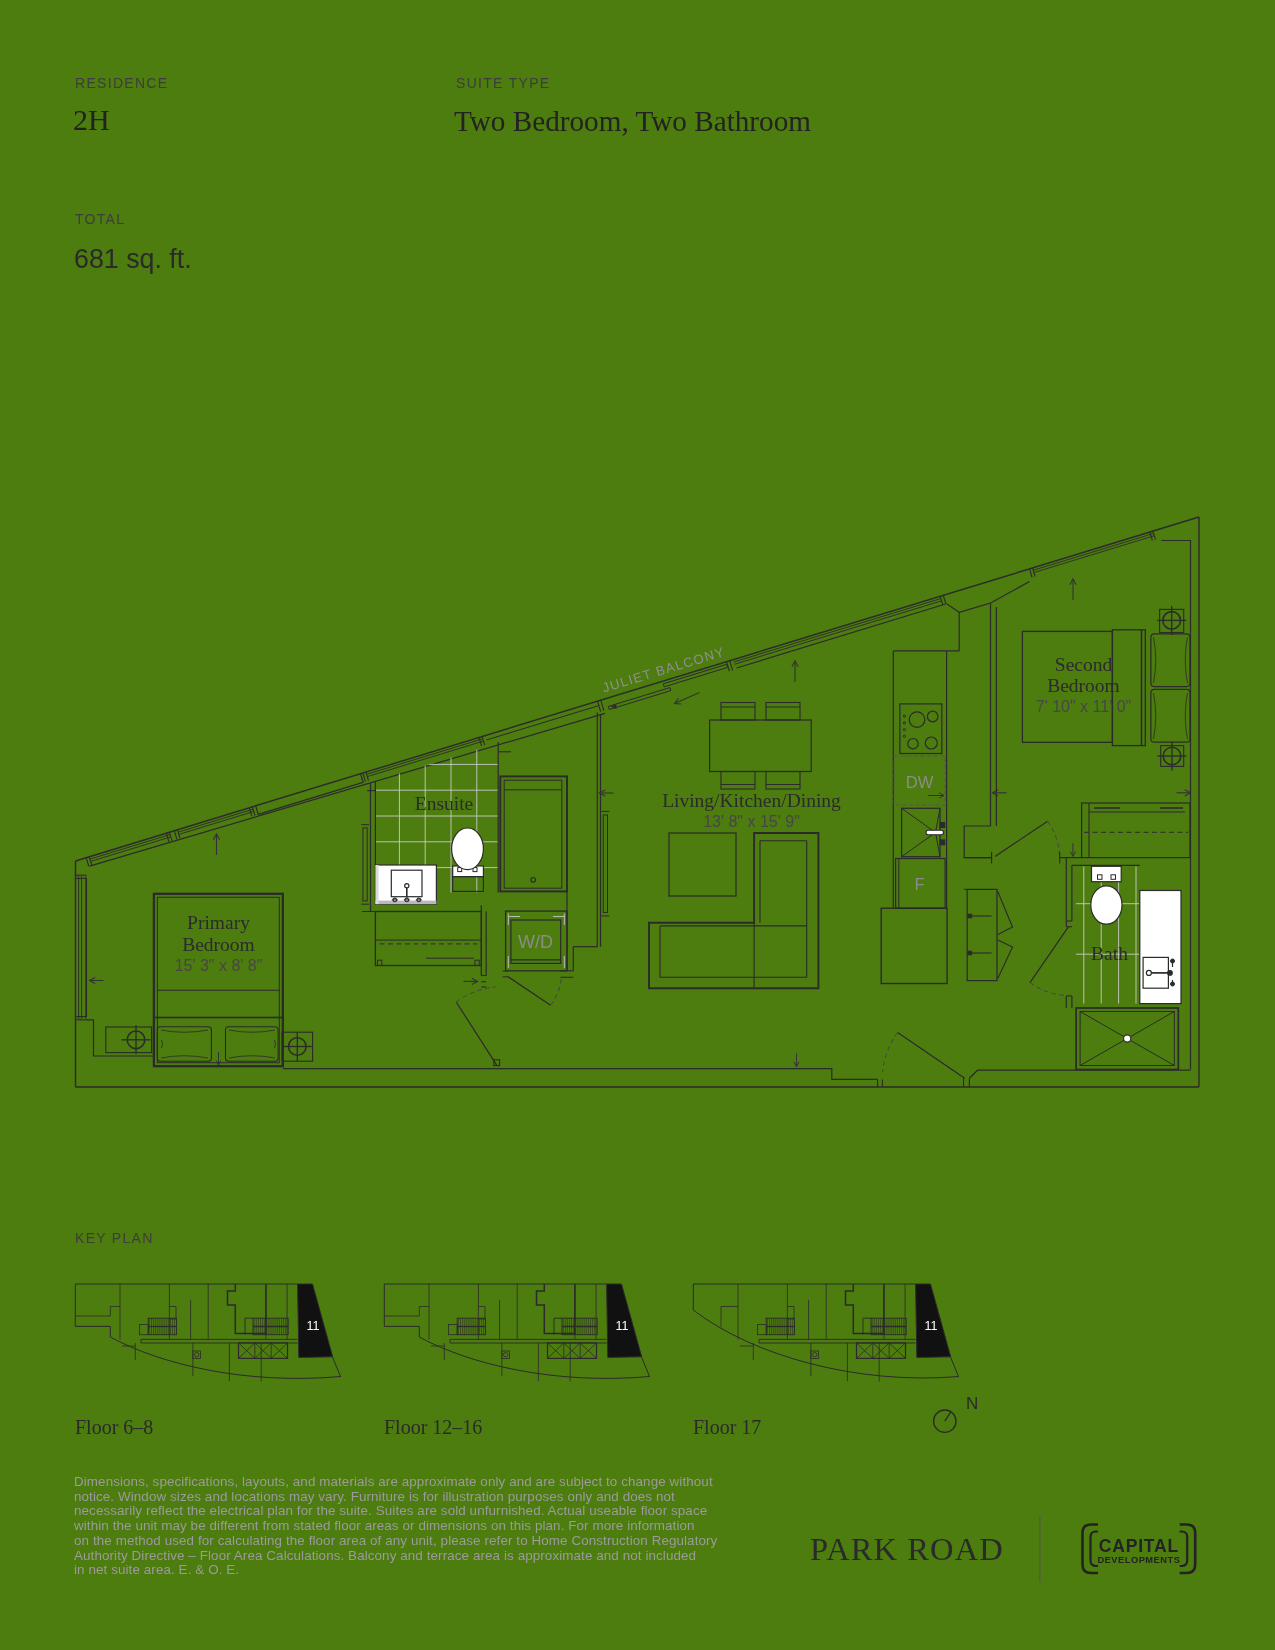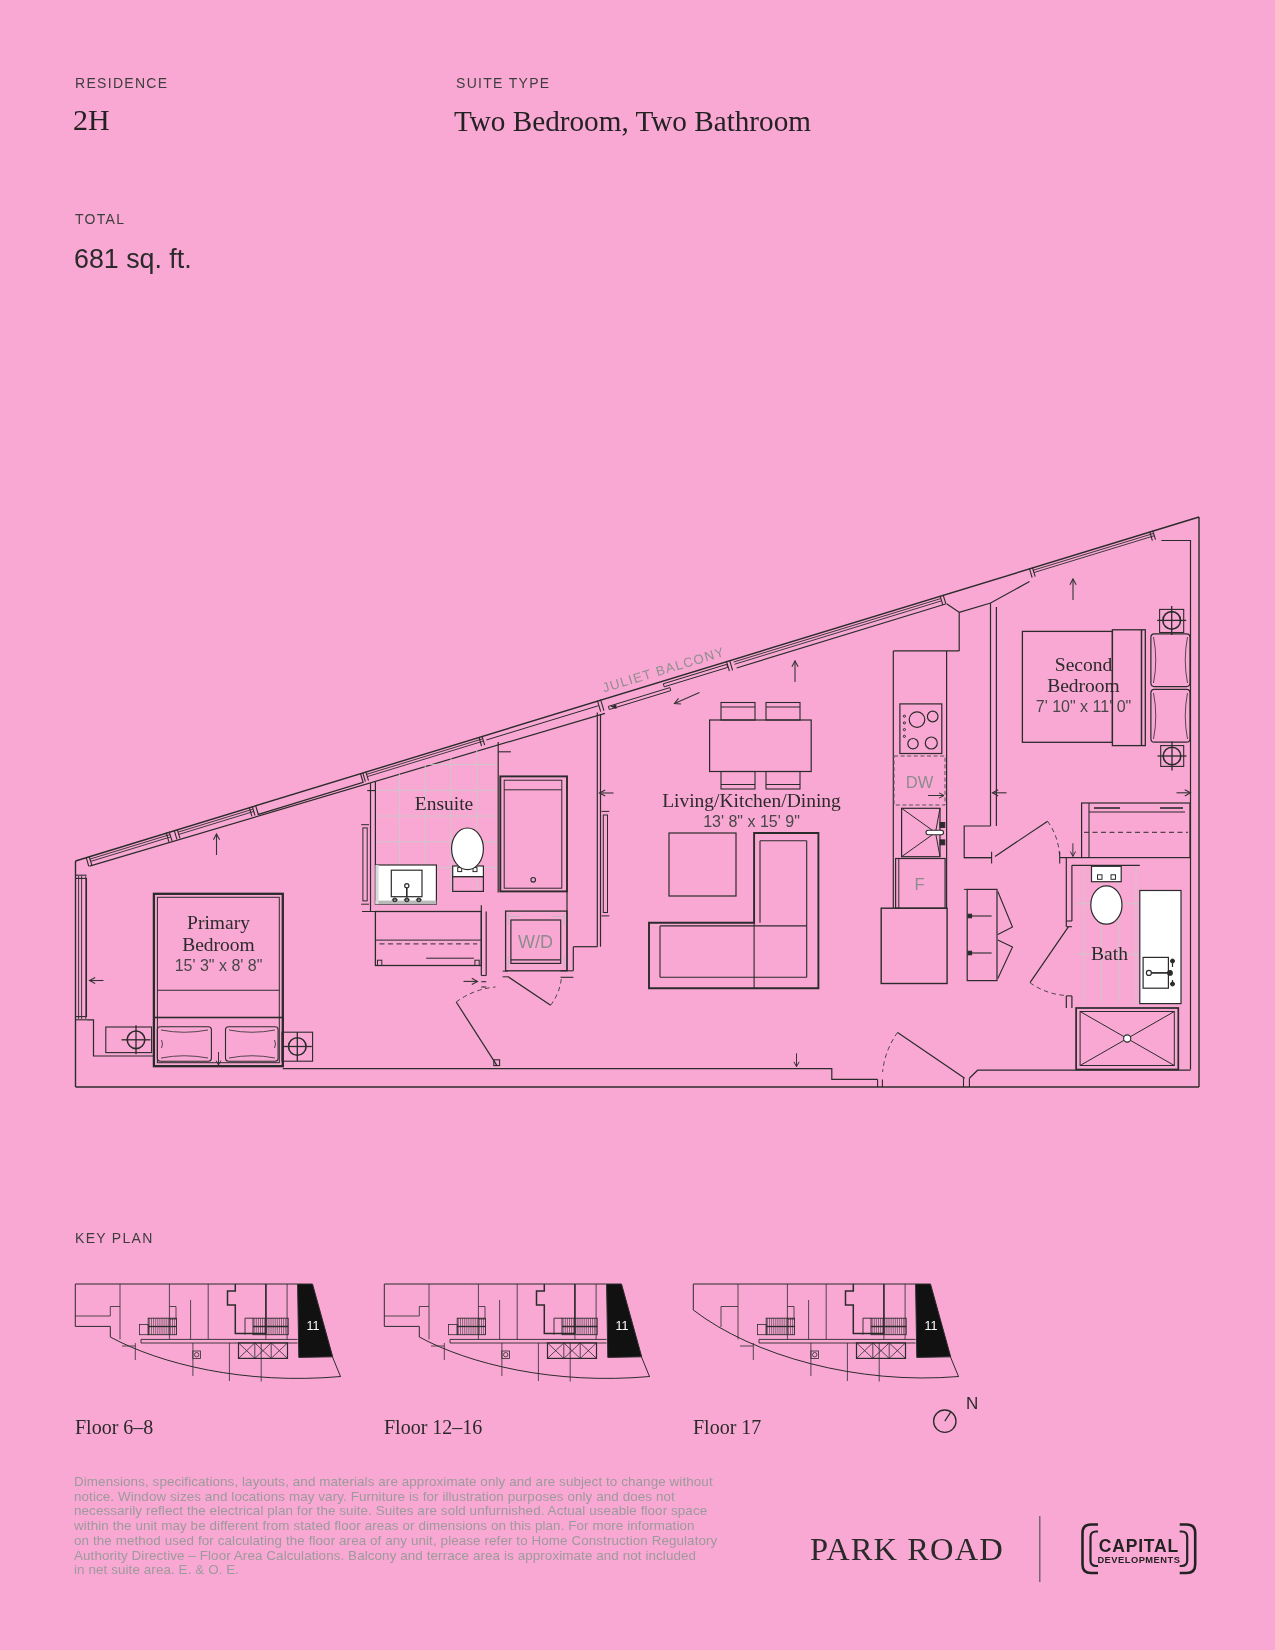--- a/index.html
+++ b/index.html
@@ -1,16 +1,16 @@
 <!DOCTYPE html>
 <html><head>
 <meta charset="utf-8">
 <style>
   html,body{margin:0;padding:0;background:#ffffff;}
-  #page{position:relative;width:1275px;height:1650px;background:#f9a8d4;overflow:hidden;}
+  #page{position:relative;width:1275px;height:1650px;background:#4d7c0f;overflow:hidden;}
   .serif{font-family:"Liberation Serif",serif;}
 </style>
 </head>
 <body>
 <div id="page">
 <svg width="1275" height="1650" viewBox="0 0 1275 1650" font-family="Liberation Sans, sans-serif">
 
 <g>
 <text x="75" y="88" font-size="14" letter-spacing="1.3" fill="#3d3d3d">RESIDENCE</text>
 </g>

